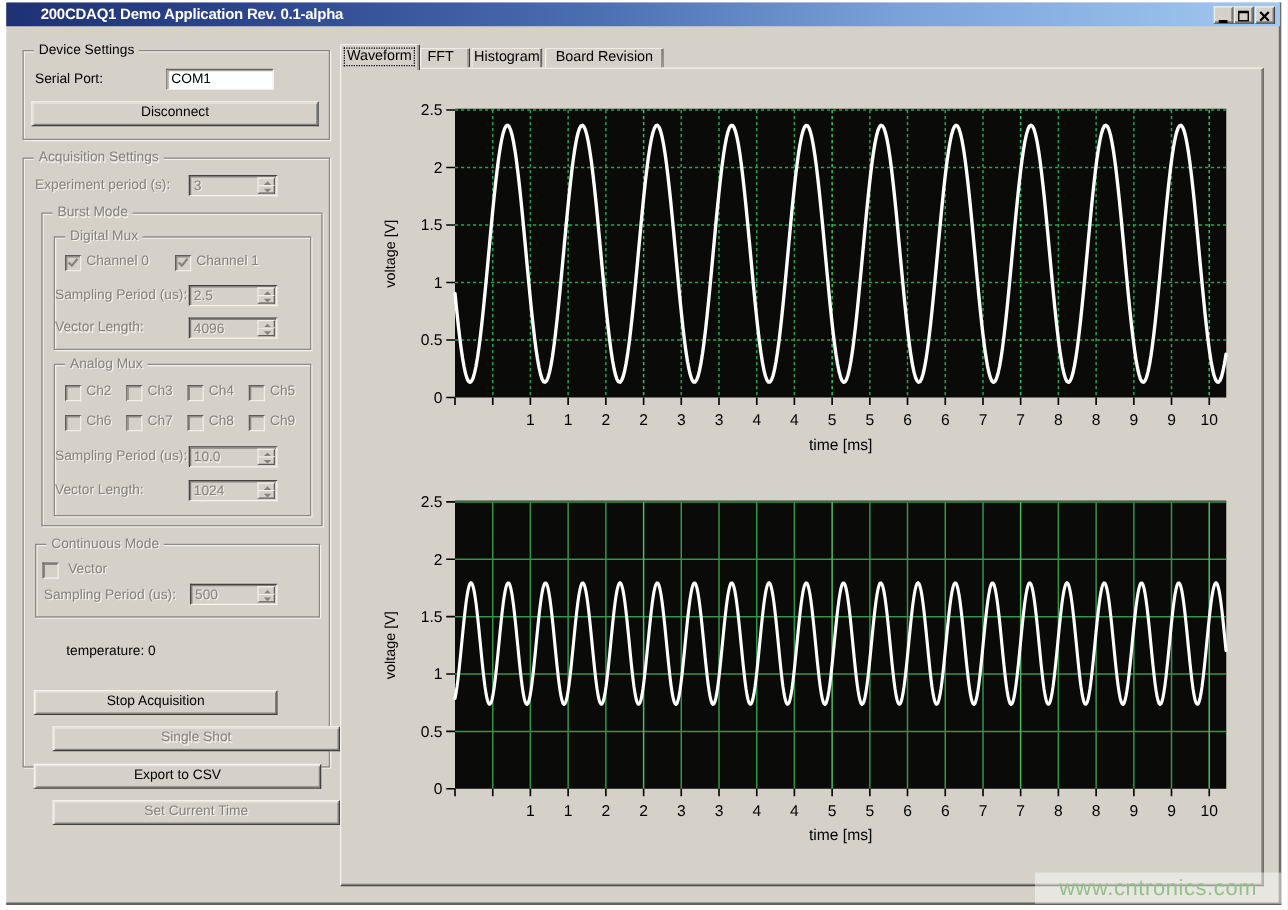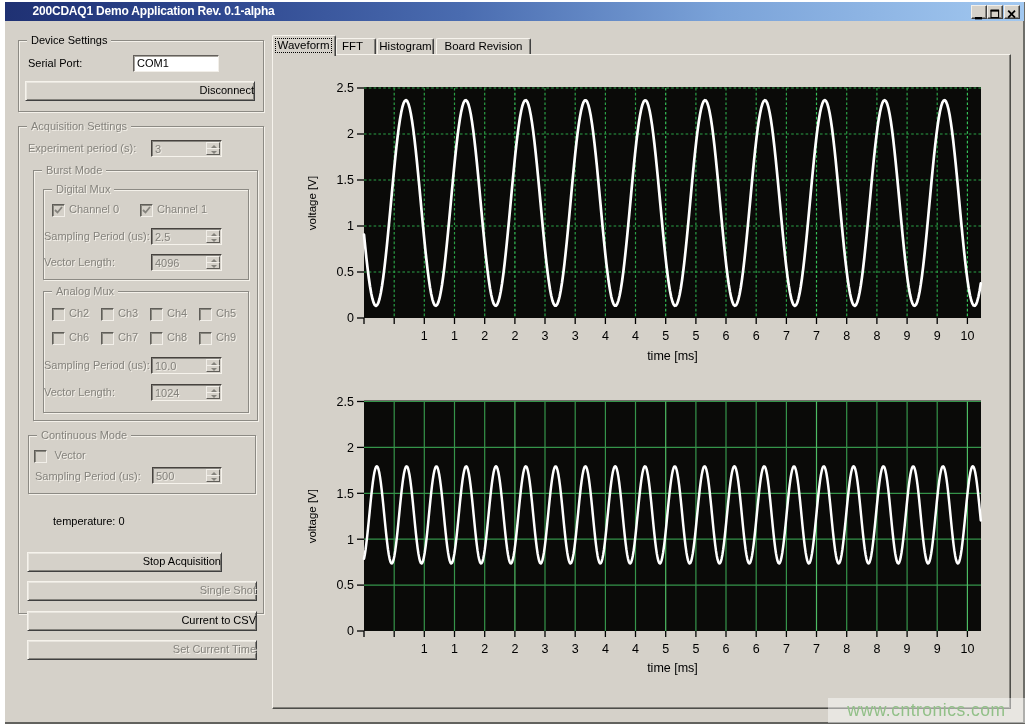--- a/index.html
+++ b/index.html
@@ -7,23 +7,23 @@
   border-right:2px solid #6e6e69; border-bottom:2px solid #62625e; }
 #title { position:absolute; left:0; top:0; width:1019px; height:19px;
   background:linear-gradient(to right,#1f3173,#2c448c 18%,#4a6cb0 45%,#7aa2d8 70%,#a2c8f0); }
 #title .cap { position:absolute; left:4px; top:2px; color:#fff; font-size:12px; font-weight:bold; letter-spacing:-0.2px;margin-left:24px; }
 .wbtn { position:absolute; top:2.5px; width:16px; height:14px; background:#d5d1c9;
   border:1px solid; border-color:#f2efe9 #404040 #404040 #f2efe9; box-shadow:inset -1px -1px 0 #85837d; }
 .grp { position:absolute; border:1px solid #8c8a84; box-shadow:inset 1px 1px 0 #f4f1ea, 1px 1px 0 #f4f1ea; }
 .grp .leg { position:absolute; top:-7px; left:8px; background:#d5d1c9; padding:0 4px; font-size:11px; line-height:13px; }
 .lab { position:absolute; font-size:11px; color:#000; white-space:nowrap; }
 .dis { color:#85837d; text-shadow:1px 1px 0 #f6f3ec; }
-.btn { position:absolute; background:#d5d1c9; font-size:11px; text-align:right; color:#000;
+.btn { position:absolute; background:#d5d1c9; font-size:11px; text-align:center; color:#000;
   border:1px solid; border-color:#f6f3ec #404040 #404040 #f6f3ec; box-shadow:inset 1px 1px 0 #e8e5de, inset -1px -1px 0 #85837d; }
-.btn.disb { color:#85837d; text-shadow:1px 1px 0 #f6f3ec; }
+.btn.disb { color:#85837d; text-shadow:1px 1px 0 #f6f3ec;margin-left:15px; }
 .tin { position:absolute; background:#fff; border:1px solid; border-color:#635f5b #f2efe9 #f2efe9 #635f5b;
   box-shadow:inset 1px 1px 0 #a7a49d; font-size:11px; color:#000; padding:1px 0 0 3px; }
 .spinfield { position:absolute; border:1px solid; border-color:#46423e #f6f3ec #f6f3ec #46423e; background:#d5d1c9;
   box-shadow:inset 1px 1px 0 #85837d; }
 .spinval { position:absolute; left:3px; top:2px; font-size:11px; color:#85837d; text-shadow:1px 1px 0 #f0ede6; }
 .spinbtns { position:absolute; right:0; top:0; bottom:0; width:16px; display:block; }
 .spb { position:absolute; left:1px; right:1px; height:6.8px; background:#d5d1c9; border:1px solid;
   border-color:#f2efe9 #5f5d58 #5f5d58 #f2efe9; }
 .spb:first-child { top:1px; }
 .spb:last-child { bottom:1px; }
@@ -184,21 +184,21 @@
         <span class="spb">
           <i class="arrdn"></i>
         </span>
       </span>
 </div>
 
 <span class="lab" style="left:53px;top:515px">temperature: 0</span>
 
 <div class="btn" style="left:27px;top:551.5px;width:195px;height:20px;line-height:17px">Stop Acquisition</div>
 <div class="btn disb" style="left:27px;top:581px;width:230px;height:20px;line-height:17px">Single Shot</div>
-<div class="btn" style="left:27px;top:610.5px;width:230px;height:20px;line-height:17px">Current to CSV</div>
+<div class="btn" style="left:27px;top:610.5px;width:230px;height:20px;line-height:17px">Export to CSV</div>
 <div class="btn disb" style="left:27px;top:640px;width:230px;height:20px;line-height:17px">Set Current Time</div>
 
 <div id="tabpage"></div>
 <div class="tab" style="left:336px;top:37.5px;width:40px;height:16.5px;line-height:15px;text-align:left;padding-left:5px">FFT</div>
 <div class="tab" style="left:377px;top:37.5px;width:57px;height:16.5px;line-height:15px">Histogram</div>
 <div class="tab" style="left:436px;top:37.5px;width:95px;height:16.5px;line-height:15px">Board Revision</div>
 <div class="tab" style="left:271.5px;top:34.5px;width:64px;height:21px;line-height:18px;z-index:3">
   <span style="position:absolute;left:2px;top:2px;right:3px;bottom:3px;border:1px dotted #000"></span>Waveform</div>
 
 <svg style="position:absolute;left:295px;top:80px" width="700" height="295" font-family="Liberation Sans, sans-serif">

